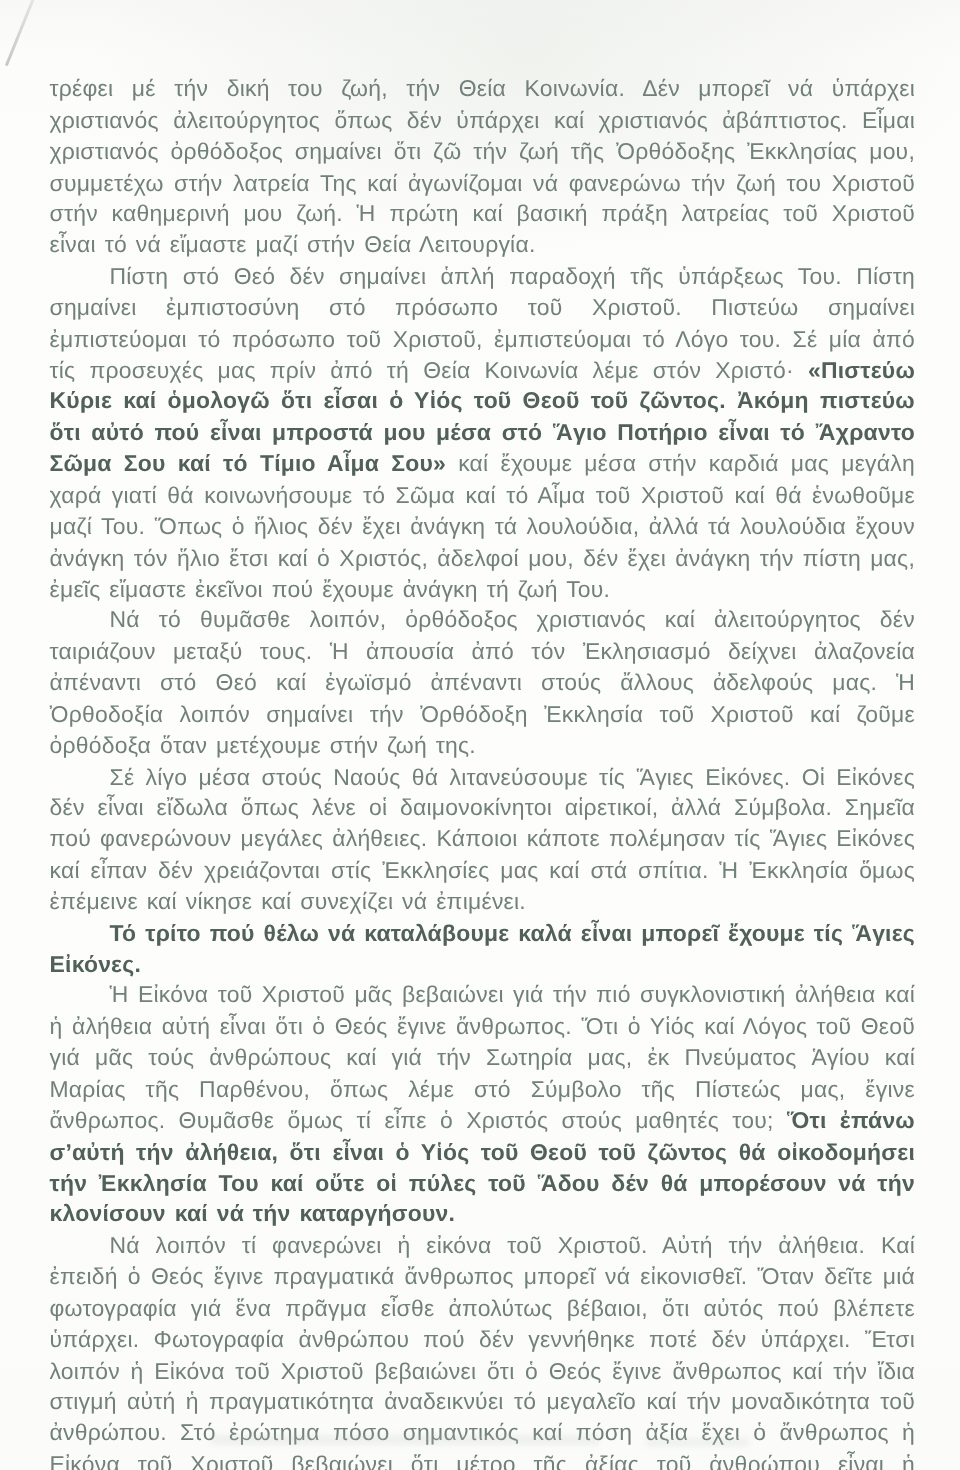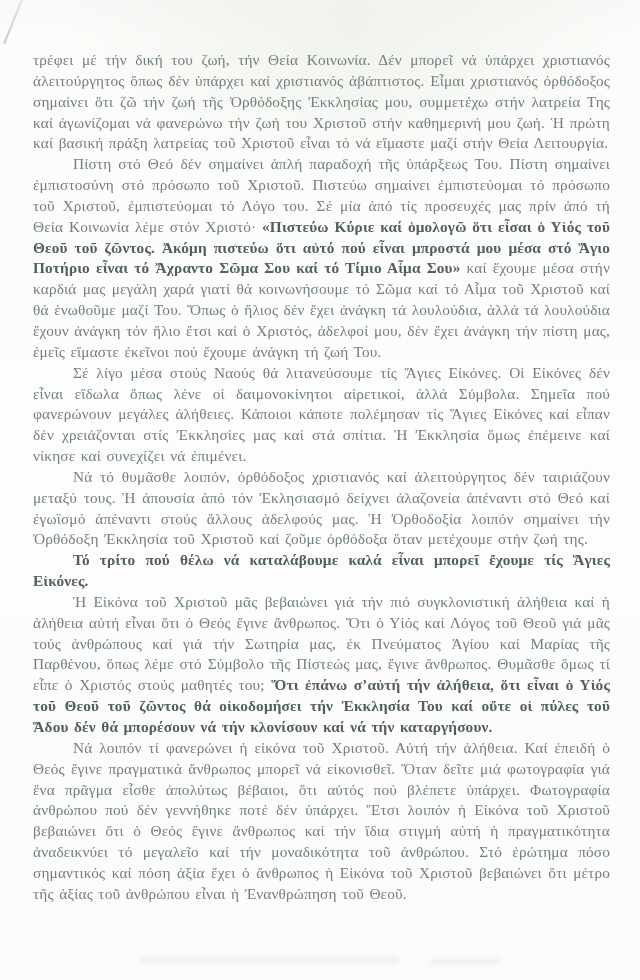--- a/index.html
+++ b/index.html
@@ -9,21 +9,21 @@
   }
   .page {
     position: relative;
     width: 640px;
     height: 980px;
     margin: 0 auto;
     background:
       radial-gradient(ellipse 420px 180px at 55% 4%, rgba(210,214,208,0.28), rgba(210,214,208,0) 70%),
       linear-gradient(180deg, #f8f9f6 0%, #fcfdfa 4%, #fdfdfb 55%, #fbfcf9 100%);
     overflow: hidden;
-    font-family: Liberation Serif, serif;
+    font-family: Liberation Sans, sans-serif;
   }
   
   .crease {
     position: absolute;
     left: -14px;
     top: 16px;
     width: 58px;
     height: 2px;
     background: linear-gradient(90deg, rgba(150,155,150,0.55), rgba(190,195,190,0.25));
     transform: rotate(-68deg);
@@ -64,21 +64,21 @@
   }
 </style>
 </head>
 <body>
 
 <div class="page">
   <div class="crease"></div>
   <div class="text-block">
       <p class=""><span>τρέφει μέ τήν δική του ζωή, τήν Θεία Κοινωνία. Δέν μπορεῖ νά ὑπάρχει χριστιανός ἀλειτούργητος ὅπως δέν ὑπάρχει καί χριστιανός ἀβάπτιστος. Εἶμαι χριστιανός ὀρθόδοξος σημαίνει ὅτι ζῶ τήν ζωή τῆς Ὀρθόδοξης Ἐκκλησίας μου, συμμετέχω στήν λατρεία Της καί ἀγωνίζομαι νά φανερώνω τήν ζωή του Χριστοῦ στήν καθημερινή μου ζωή. Ἡ πρώτη καί βασική πράξη λατρείας τοῦ Χριστοῦ εἶναι τό νά εἴμαστε μαζί στήν Θεία Λειτουργία.</span></p>
       <p class="indent"><span>Πίστη στό Θεό δέν σημαίνει ἁπλή παραδοχή τῆς ὑπάρξεως Του. Πίστη σημαίνει ἐμπιστοσύνη στό πρόσωπο τοῦ Χριστοῦ. Πιστεύω σημαίνει ἐμπιστεύομαι τό πρόσωπο τοῦ Χριστοῦ, ἐμπιστεύομαι τό Λόγο του. Σέ μία ἀπό τίς προσευχές μας πρίν ἀπό τή Θεία Κοινωνία λέμε στόν Χριστό· </span><span class="bold">«Πιστεύω Κύριε καί ὁμολογῶ ὅτι εἶσαι ὁ Υἱός τοῦ Θεοῦ τοῦ ζῶντος. Ἀκόμη πιστεύω ὅτι αὐτό πού εἶναι μπροστά μου μέσα στό Ἅγιο Ποτήριο εἶναι τό Ἄχραντο Σῶμα Σου καί τό Τίμιο Αἷμα Σου»</span><span> καί ἔχουμε μέσα στήν καρδιά μας μεγάλη χαρά γιατί θά κοινωνήσουμε τό Σῶμα καί τό Αἷμα τοῦ Χριστοῦ καί θά ἑνωθοῦμε μαζί Του. Ὅπως ὁ ἥλιος δέν ἔχει ἀνάγκη τά λουλούδια, ἀλλά τά λουλούδια ἔχουν ἀνάγκη τόν ἥλιο ἔτσι καί ὁ Χριστός, ἀδελφοί μου, δέν ἔχει ἀνάγκη τήν πίστη μας, ἐμεῖς εἴμαστε ἐκεῖνοι πού ἔχουμε ἀνάγκη τή ζωή Του.</span></p>
+      <p class="indent"><span>Νά τό θυμᾶσθε λοιπόν, ὀρθόδοξος χριστιανός καί ἀλειτούργητος δέν ταιριάζουν μεταξύ τους. Ἡ ἀπουσία ἀπό τόν Ἐκλησιασμό δείχνει ἀλαζονεία ἀπέναντι στό Θεό καί ἐγωϊσμό ἀπέναντι στούς ἄλλους ἀδελφούς μας. Ἡ Ὀρθοδοξία λοιπόν σημαίνει τήν Ὀρθόδοξη Ἐκκλησία τοῦ Χριστοῦ καί ζοῦμε ὀρθόδοξα ὅταν μετέχουμε στήν ζωή της.</span></p>
       <p class="indent"><span>Σέ λίγο μέσα στούς Ναούς θά λιτανεύσουμε τίς Ἅγιες Εἰκόνες. Οἱ Εἰκόνες δέν εἶναι εἴδωλα ὅπως λένε οἱ δαιμονοκίνητοι αἱρετικοί, ἀλλά Σύμβολα. Σημεῖα πού φανερώνουν μεγάλες ἀλήθειες. Κάποιοι κάποτε πολέμησαν τίς Ἅγιες Εἰκόνες καί εἶπαν δέν χρειάζονται στίς Ἐκκλησίες μας καί στά σπίτια. Ἡ Ἐκκλησία ὅμως ἐπέμεινε καί νίκησε καί συνεχίζει νά ἐπιμένει.</span></p>
-      <p class="indent"><span>Νά τό θυμᾶσθε λοιπόν, ὀρθόδοξος χριστιανός καί ἀλειτούργητος δέν ταιριάζουν μεταξύ τους. Ἡ ἀπουσία ἀπό τόν Ἐκλησιασμό δείχνει ἀλαζονεία ἀπέναντι στό Θεό καί ἐγωϊσμό ἀπέναντι στούς ἄλλους ἀδελφούς μας. Ἡ Ὀρθοδοξία λοιπόν σημαίνει τήν Ὀρθόδοξη Ἐκκλησία τοῦ Χριστοῦ καί ζοῦμε ὀρθόδοξα ὅταν μετέχουμε στήν ζωή της.</span></p>
       <p class="indent"><span class="bold">Τό τρίτο πού θέλω νά καταλάβουμε καλά εἶναι μπορεῖ ἔχουμε τίς Ἅγιες Εἰκόνες.</span></p>
       <p class="indent"><span>Ἡ Εἰκόνα τοῦ Χριστοῦ μᾶς βεβαιώνει γιά τήν πιό συγκλονιστική ἀλήθεια καί ἡ ἀλήθεια αὐτή εἶναι ὅτι ὁ Θεός ἔγινε ἄνθρωπος. Ὅτι ὁ Υἱός καί Λόγος τοῦ Θεοῦ γιά μᾶς τούς ἀνθρώπους καί γιά τήν Σωτηρία μας, ἐκ Πνεύματος Ἁγίου καί Μαρίας τῆς Παρθένου, ὅπως λέμε στό Σύμβολο τῆς Πίστεώς μας, ἔγινε ἄνθρωπος. Θυμᾶσθε ὅμως τί εἶπε ὁ Χριστός στούς μαθητές του; </span><span class="bold">Ὅτι ἐπάνω σ’αὐτή τήν ἀλήθεια, ὅτι εἶναι ὁ Υἱός τοῦ Θεοῦ τοῦ ζῶντος θά οἰκοδομήσει τήν Ἐκκλησία Του καί οὔτε οἱ πύλες τοῦ Ἅδου δέν θά μπορέσουν νά τήν κλονίσουν καί νά τήν καταργήσουν.</span></p>
       <p class="indent"><span>Νά λοιπόν τί φανερώνει ἡ εἰκόνα τοῦ Χριστοῦ. Αὐτή τήν ἀλήθεια. Καί ἐπειδή ὁ Θεός ἔγινε πραγματικά ἄνθρωπος μπορεῖ νά εἰκονισθεῖ. Ὅταν δεῖτε μιά φωτογραφία γιά ἕνα πρᾶγμα εἶσθε ἀπολύτως βέβαιοι, ὅτι αὐτός πού βλέπετε ὑπάρχει. Φωτογραφία ἀνθρώπου πού δέν γεννήθηκε ποτέ δέν ὑπάρχει. Ἔτσι λοιπόν ἡ Εἰκόνα τοῦ Χριστοῦ βεβαιώνει ὅτι ὁ Θεός ἔγινε ἄνθρωπος καί τήν ἴδια στιγμή αὐτή ἡ πραγματικότητα ἀναδεικνύει τό μεγαλεῖο καί τήν μοναδικότητα τοῦ ἀνθρώπου. Στό ἐρώτημα πόσο σημαντικός καί πόση ἀξία ἔχει ὁ ἄνθρωπος ἡ Εἰκόνα τοῦ Χριστοῦ βεβαιώνει ὅτι μέτρο τῆς ἀξίας τοῦ ἀνθρώπου εἶναι ἡ Ἐνανθρώπηση τοῦ Θεοῦ.</span></p>
     </div>
   <div class="smudge s1"></div>
   <div class="smudge s2"></div>
 </div>
 
 </body></html>

